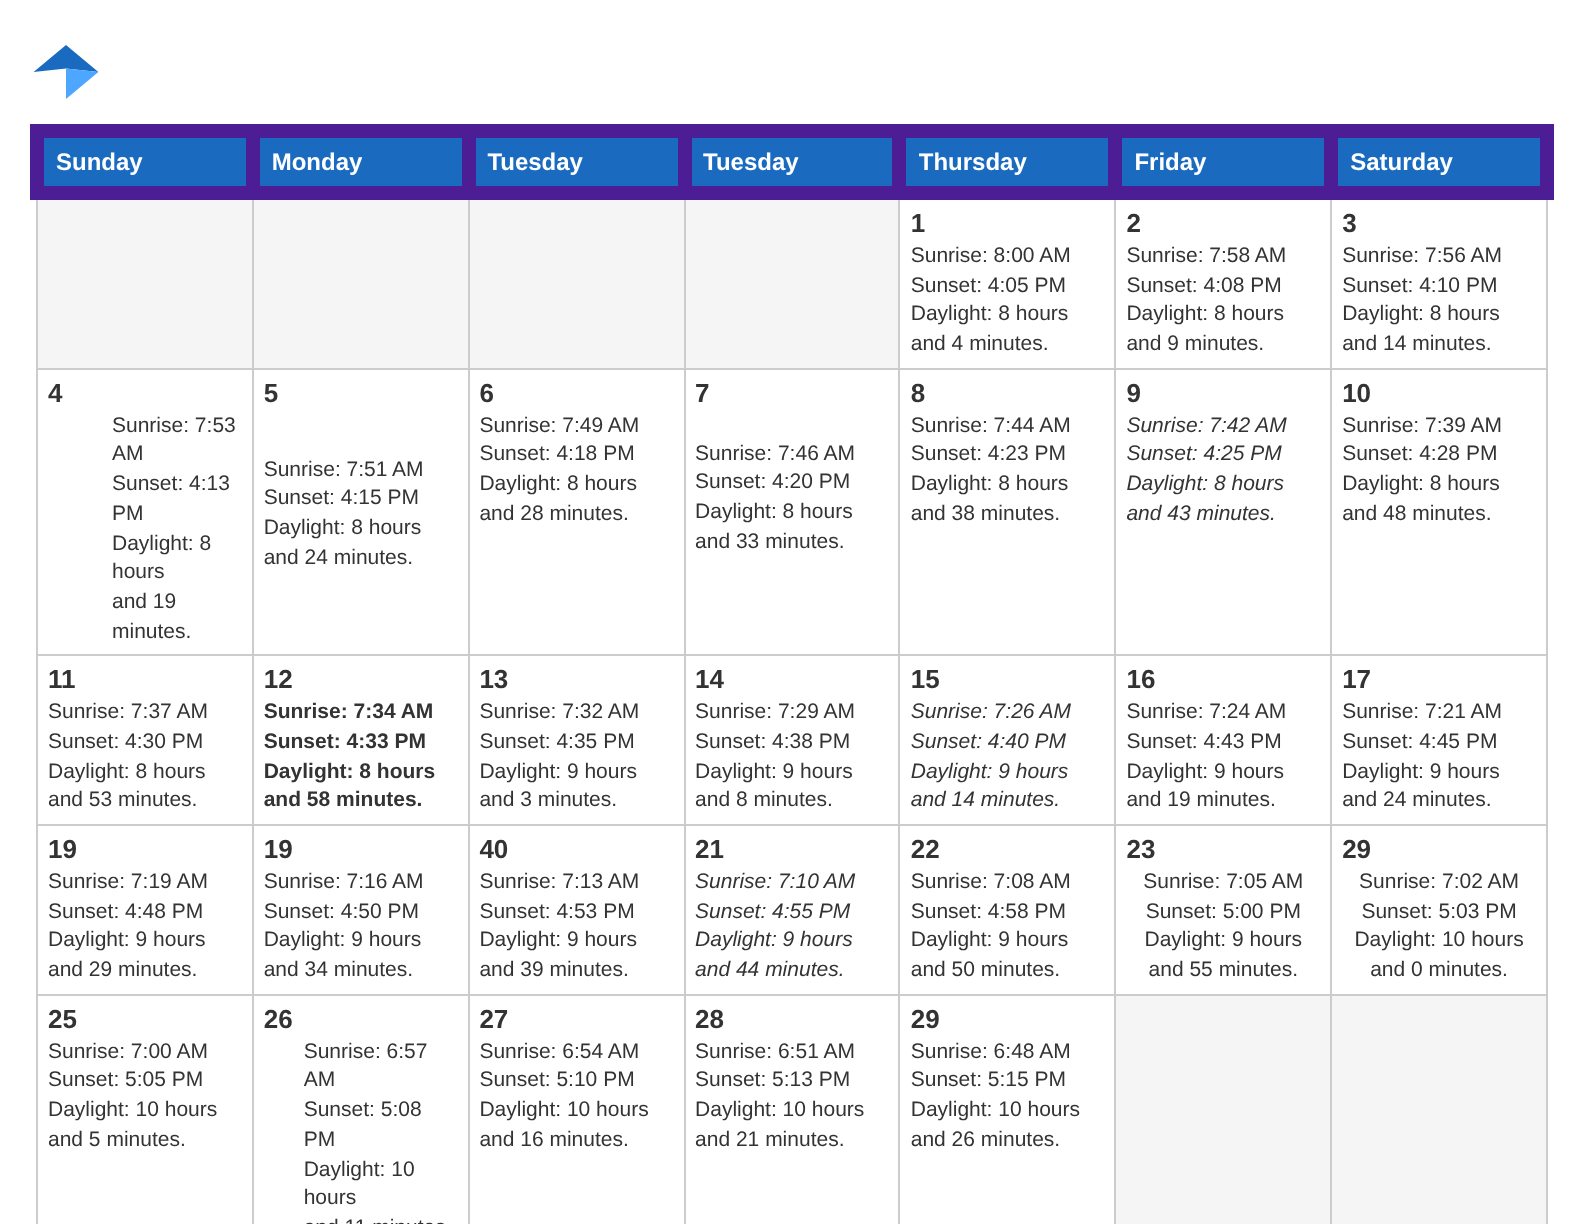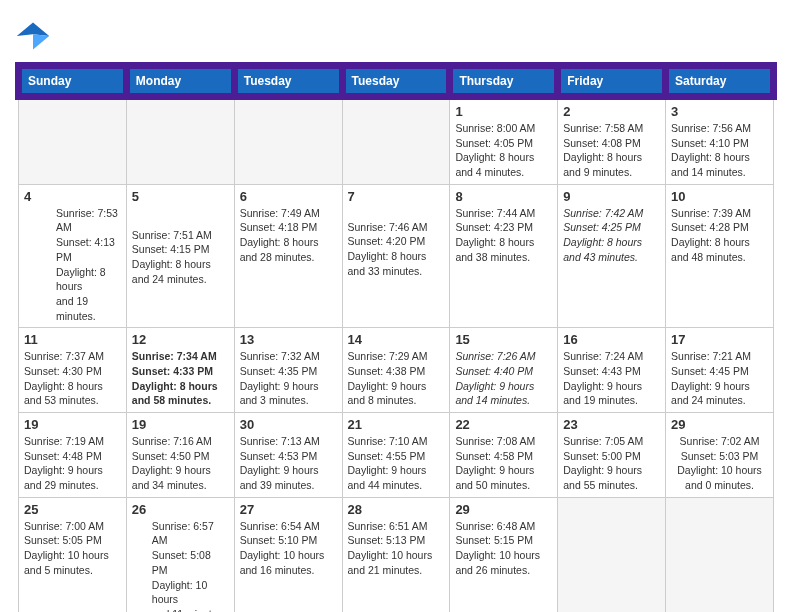--- a/index.html
+++ b/index.html
@@ -257,43 +257,43 @@
 and 29 minutes.</div>
         </td>
         <td>
           <span class="day-num">19</span>
           <div class="day-info" style="white-space: pre-line;">Sunrise: 7:16 AM
 Sunset: 4:50 PM
 Daylight: 9 hours
 and 34 minutes.</div>
         </td>
         <td>
-          <span class="day-num">30</span>
+          <span class="day-num">40</span>
           <div class="day-info" style="white-space: pre-line;">Sunrise: 7:13 AM
 Sunset: 4:53 PM
 Daylight: 9 hours
 and 39 minutes.</div>
         </td>
         <td>
           <span class="day-num">21</span>
-          <div class="day-info" style="white-space: pre-line;">Sunrise: 7:10 AM
+          <div class="day-info" style="white-space: pre-line; font-style: italic;">Sunrise: 7:10 AM
 Sunset: 4:55 PM
 Daylight: 9 hours
 and 44 minutes.</div>
         </td>
         <td>
           <span class="day-num">22</span>
           <div class="day-info" style="white-space: pre-line;">Sunrise: 7:08 AM
 Sunset: 4:58 PM
 Daylight: 9 hours
 and 50 minutes.</div>
         </td>
         <td>
           <span class="day-num">23</span>
-          <div class="day-info" style="white-space: pre-line;">Sunrise: 7:05 AM
+          <div class="day-info" style="white-space: pre-line; text-align: center;">Sunrise: 7:05 AM
 Sunset: 5:00 PM
 Daylight: 9 hours
 and 55 minutes.</div>
         </td>
         <td>
           <span class="day-num">29</span>
           <div class="day-info" style="white-space: pre-line; text-align: center;">Sunrise: 7:02 AM
 Sunset: 5:03 PM
 Daylight: 10 hours
 and 0 minutes.</div>

